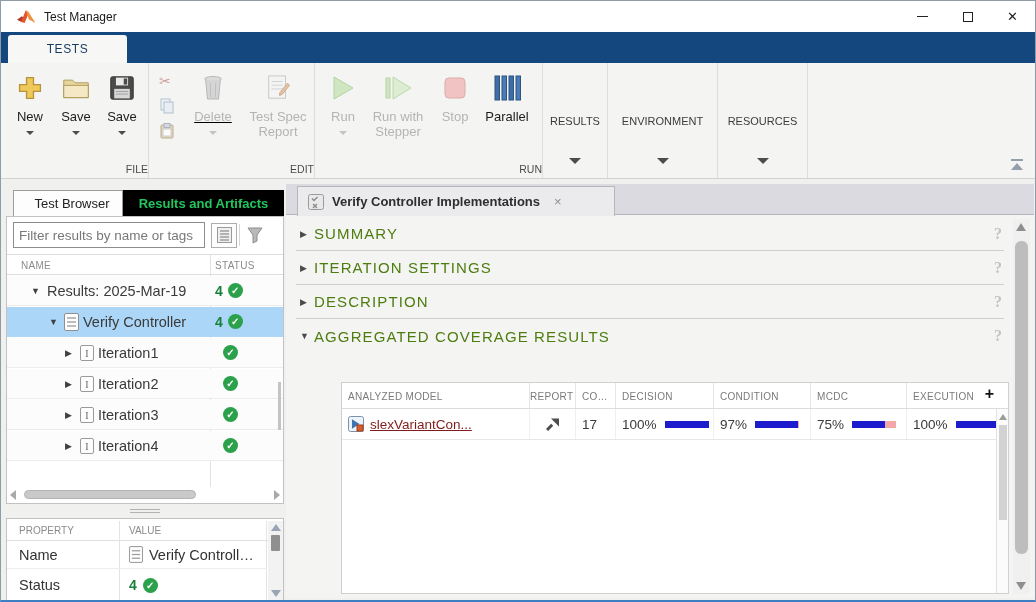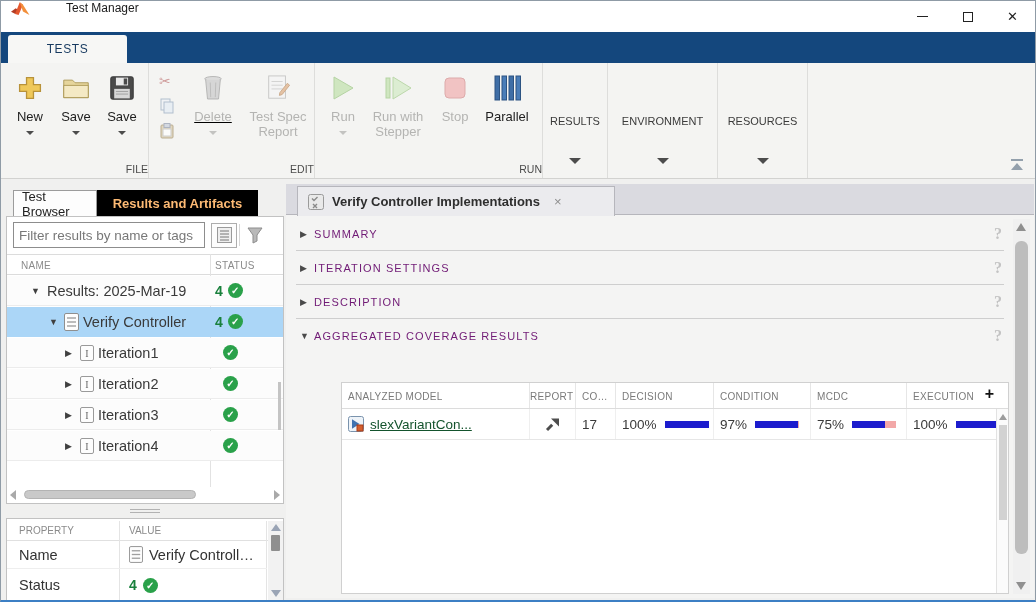--- a/index.html
+++ b/index.html
@@ -3,21 +3,21 @@
 <meta charset="utf-8">
 <style>
   * { margin:0; padding:0; box-sizing:border-box; }
   html,body { background:#cfcfcf; }
   body { font-family:"Liberation Sans", sans-serif; }
   #win { position:relative; width:1036px; height:602px; background:#f0f0ef;
          border:1px solid #8f9ba6; border-bottom:2px solid #3c7fc4; overflow:hidden; }
 
   
   .titlebar { position:absolute; left:0; top:0; width:100%; height:31px; background:#ffffff;
-              display:flex; align-items:flex-start; padding-left:10px;gap:28px; }
+              display:flex; align-items:center; padding-left:16px; }
   .titlebar .ttl { font-size:12px; color:#1a1a1a; margin-left:8px; }
   .wctrl { position:absolute; top:0; height:31px; width:45px; display:flex; align-items:center; justify-content:center; }
   .wc-min { right:90px; } .wc-max { right:45px; } .wc-close { right:0; }
   .minline { width:11px; height:0; border-top:1.4px solid #222; }
   .maxbox { width:10px; height:10px; border:1.4px solid #222; }
   .wc-close span { font-size:13px; color:#222; }
 
   
   .ribbonstrip { position:absolute; left:0; top:31px; width:100%; height:31px; background:#14477d; }
   .tests-tab { position:absolute; left:7px; top:3px; width:119px; height:28px; background:#f7f7f5;
@@ -43,22 +43,22 @@
   .gallery .gcar { position:absolute; bottom:14px; left:50%; margin-left:-6px; width:0; height:0;
                    border-left:6px solid transparent; border-right:6px solid transparent; border-top:6px solid #4c4c4c; }
   .collapse-ribbon { position:absolute; right:10px; bottom:8px; width:16px; display:flex; flex-direction:column; align-items:center; cursor:pointer; }
   .collapse-ribbon .bar { width:12px; height:2px; background:#93a0ac; margin-bottom:2px; }
   .collapse-ribbon .tri { width:0; height:0; border-left:6px solid transparent; border-right:6px solid transparent;
                           border-bottom:7px solid #93a0ac; }
 
   
   .lp-tabs { position:absolute; left:12px; top:189px; height:27px; display:flex; }
   .lptab { height:27px; display:flex; align-items:center; justify-content:center; font-size:13px; }
-  .lptab.inactive { width:84px; background:#fdfdfd; border:1px solid #9c9c9c; color:#222;padding-left:8px; }
-  .lptab.active { width:161px; background:#000; color:#fdba74; font-weight:bold; }
+  .lptab.inactive { width:110px; background:#fdfdfd; border:1px solid #9c9c9c; color:#222;padding-left:8px; }
+  .lptab.active { width:161px; background:#000; color:#22c55e; font-weight:bold; }
   .lp-box1 { position:absolute; left:5px; top:215px; width:278px; height:288px; background:#fff;
              border:1px solid #c2c2c2; }
   .filterrow { position:absolute; left:0; top:4px; width:100%; height:28px; display:flex; align-items:center; }
   .filterrow input { margin-left:6px; width:192px; height:26px; border:1px solid #8d8d8d; font-size:13.5px;
                      padding:0 5px; color:#333; outline:none; font-family:"Liberation Sans",sans-serif; }
   .filterrow input::placeholder { color:#787878; }
   .sqbtn { width:26px; height:25px; display:flex; align-items:center; justify-content:center; }
   .vdiv { width:1px; height:22px; background:#d6d6d6; margin:0 2px; }
   .treehdr { position:absolute; left:0; top:37px; width:100%; height:21px; border-top:1px solid #dcdcdc;
              border-bottom:1px solid #dcdcdc; font-size:10px; color:#8b8b8b; letter-spacing:.3px; }
@@ -110,36 +110,36 @@
   .mp-strip { position:absolute; left:285px; top:183px; right:1px; height:31px; background:#dadae0;
               border-bottom:1px solid #b6b6bc; }
   .doc-tab { position:absolute; left:11px; top:2px; width:318px; height:30px; background:#ebebee;
              border:1px solid #b6b6bc; border-bottom:none; display:flex; align-items:center; padding:0 10px; z-index:2; }
   .doc-tab .dt { font-size:13px; font-weight:bold; color:#2e2e2e; margin-left:8px; white-space:nowrap; }
   .doc-tab .x { margin-left:14px; color:#8e8e8e; font-size:13px; cursor:pointer; }
   .mp-body { position:absolute; left:285px; top:214px; right:1px; bottom:2px; background:#f4f4f3; }
   .sect { position:absolute; left:0; right:30px; height:34px; display:flex; align-items:center;
           border-bottom:1px solid #cecece; margin-left:10px; }
   .sect .sarrow { font-size:9px; color:#4a4a4a; width:14px; margin-left:4px; }
-  .sect .stitle { font-size:11px; color:#701a75; letter-spacing:1.1px; }
+  .sect .stitle { font-size:15px; color:#4d7c0f; letter-spacing:1.1px; }
   .sect .qm { position:absolute; right:2px; font-size:16px; font-weight:bold; color:#c3c3c3;
               font-family:"Liberation Serif", serif; cursor:pointer; }
   .sect.last { border-bottom:none; }
 
   .covtable { position:absolute; left:55px; top:167px; width:668px; height:212px; background:#fff;
               border:1px solid #d0d0d0; overflow:hidden; }
   .cthead { position:absolute; left:0; top:0; width:100%; height:26px; border-bottom:1px solid #dcdcdc; display:flex; }
   .cth { height:100%; font-size:10px; color:#7a7a7a; letter-spacing:.3px; padding:8px 0 0 6px;
          border-right:1px solid #e6e6e6; white-space:nowrap; overflow:hidden; text-overflow:ellipsis; }
   .ctrow { position:absolute; left:0; top:26px; width:100%; height:31px; border-bottom:1px solid #e6e6e6; display:flex; }
   .ctd { height:100%; display:flex; align-items:center; padding-left:6px; font-size:13.5px; color:#3a3a3a;
          border-right:1px solid #efefef; white-space:nowrap; }
   .c-model { width:188px; } .c-report { width:46px; justify-content:center; padding-left:0; }
   .c-cplx { width:40px; } .c-dec { width:98px; } .c-cond { width:97px; } .c-mcdc { width:96px; } .c-exec { flex:1; border-right:none; }
-  .mlink { margin-left:6px; text-decoration:underline; color:#14532d; cursor:pointer; }
+  .mlink { margin-left:6px; text-decoration:underline; color:#7f1d1d; cursor:pointer; }
   .pbar { width:44px; height:7px; background:#f2a8a8; margin-left:8px; overflow:hidden; }
   .pbar .fill { height:100%; background:#1c1ccd; }
   .addcol { position:absolute; right:14px; top:2px; font-size:16px; font-weight:bold; color:#111; cursor:pointer; z-index:3; }
   .tvscroll { position:absolute; right:0; top:26px; bottom:0; width:12px; background:#fbfbfb;
               border-left:1px solid #e2e2e2; display:flex; flex-direction:column; align-items:center; z-index:2; }
   .tvs-up { width:0; height:0; border-left:4px solid transparent; border-right:4px solid transparent;
             border-bottom:6px solid #9c9c9c; margin-top:5px; }
   .tvs-thumb { width:8px; height:95px; background:#d2d2d2; margin-top:5px; }
 
   .mvscroll { position:absolute; right:4px; top:4px; bottom:4px; width:17px; background:#f0f0f0; }

